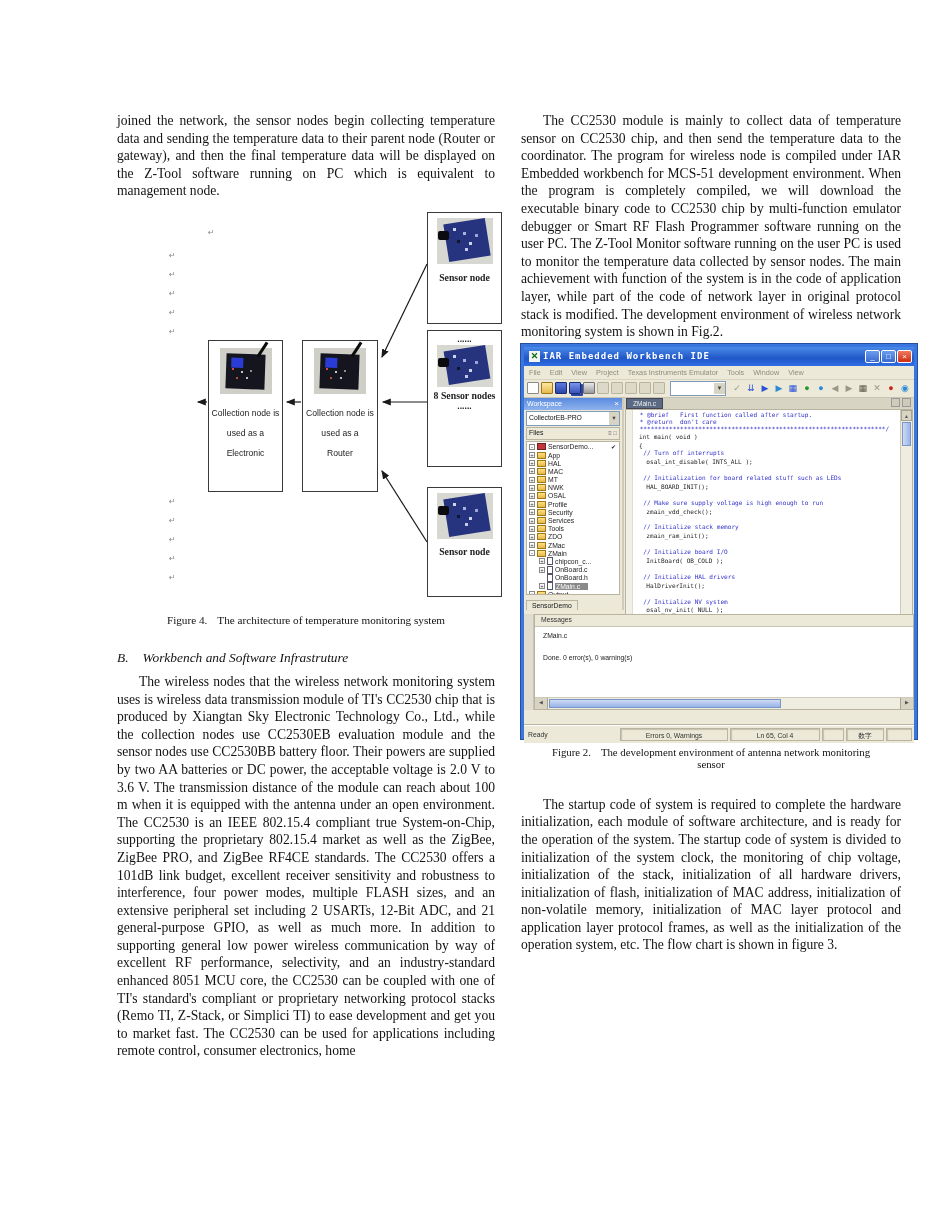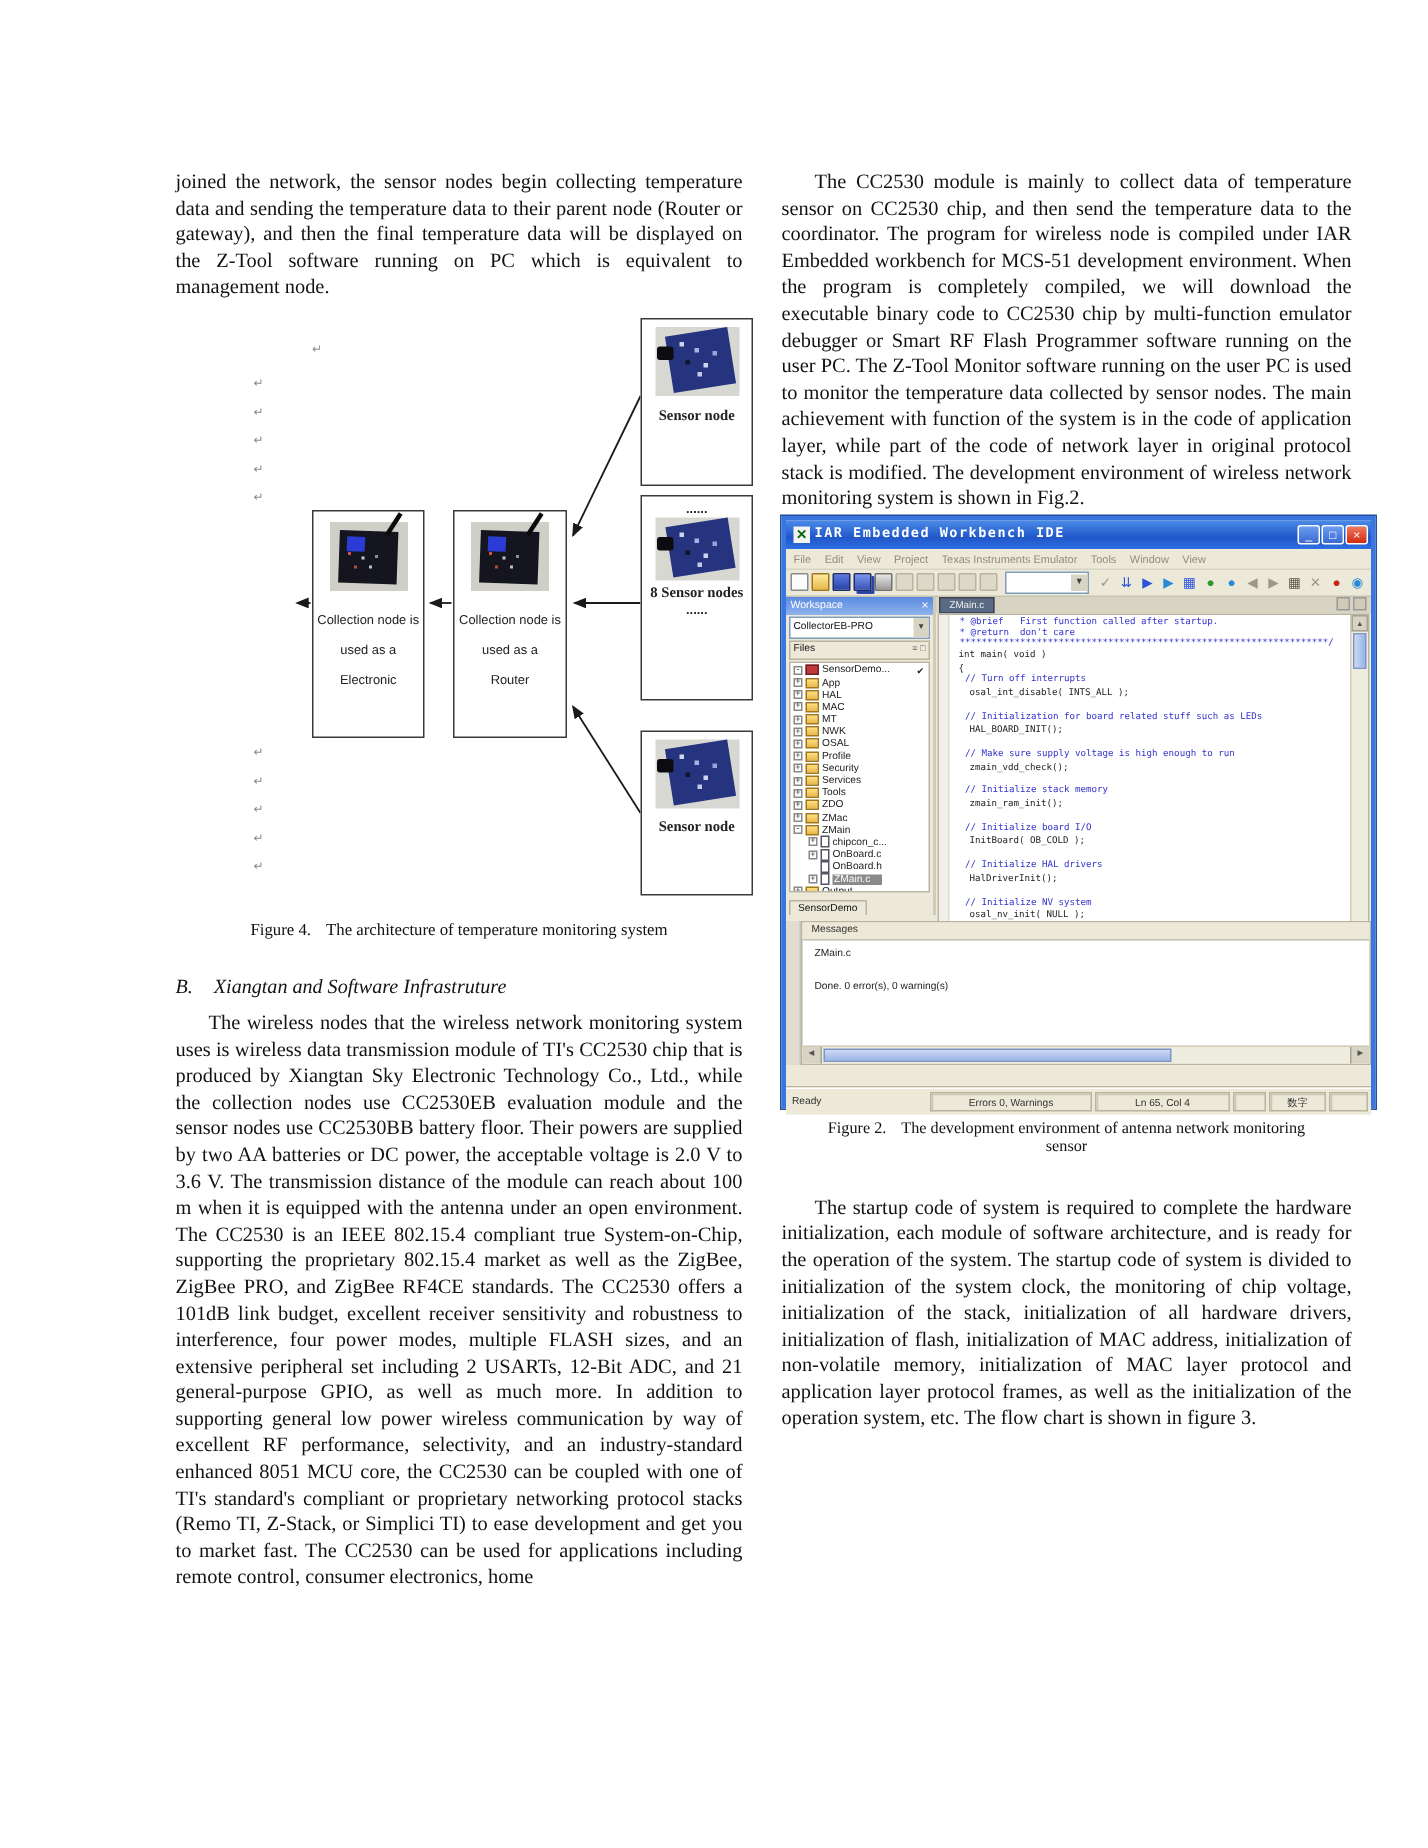--- a/index.html
+++ b/index.html
@@ -225,21 +225,21 @@
         </div>
         <div class="nlabel serifish" style="margin-top:8px;">Sensor node</div>
       </div>
     </div>
 
     <div class="figcap">
       <span class="fl">Figure 4.</span><span>The architecture of temperature monitoring system</span>
     </div>
 
     <div class="sechead">
-      <span class="sl">B.</span><span>Xiangtan and Software Infrastruture</span>
+      <span class="sl">B.</span><span>Workbench and Software Infrastruture</span>
     </div>
 
     <p class="para indent afterhead">The wireless nodes that the wireless network monitoring system uses is wireless data transmission module of TI's CC2530 chip that is produced by Xiangtan Sky Electronic Technology Co., Ltd., while the collection nodes use CC2530EB evaluation module and the sensor nodes use CC2530BB battery floor. Their powers are supplied by two AA batteries or DC power, the acceptable voltage is 2.0 V to 3.6 V. The transmission distance of the module can reach about 100 m when it is equipped with the antenna under an open environment. The CC2530 is an IEEE 802.15.4 compliant true System-on-Chip, supporting the proprietary 802.15.4 market as well as the ZigBee, ZigBee PRO, and ZigBee RF4CE standards. The CC2530 offers a 101dB link budget, excellent receiver sensitivity and robustness to interference, four power modes, multiple FLASH sizes, and an extensive peripheral set including 2 USARTs, 12-Bit ADC, and 21 general-purpose GPIO, as well as much more. In addition to supporting general low power wireless communication by way of excellent RF performance, selectivity, and an industry-standard enhanced 8051 MCU core, the CC2530 can be coupled with one of TI's standard's compliant or proprietary networking protocol stacks (Remo TI, Z-Stack, or Simplici TI) to ease development and get you to market fast. The CC2530 can be used for applications including remote control, consumer electronics, home</p>
   </div>
 
   <div class="col col-right">
     <p class="para indent">The CC2530 module is mainly to collect data of temperature sensor on CC2530 chip, and then send the temperature data to the coordinator. The program for wireless node is compiled under IAR Embedded workbench for MCS-51 development environment. When the program is completely compiled, we will download the executable binary code to CC2530 chip by multi-function emulator debugger or Smart RF Flash Programmer software running on the user PC. The Z-Tool Monitor software running on the user PC is used to monitor the temperature data collected by sensor nodes. The main achievement with function of the system is in the code of application layer, while part of the code of network layer in original protocol stack is modified. The development environment of wireless network monitoring system is shown in Fig.2.</p>
 
     <div class="ide">
       <div class="titlebar">

